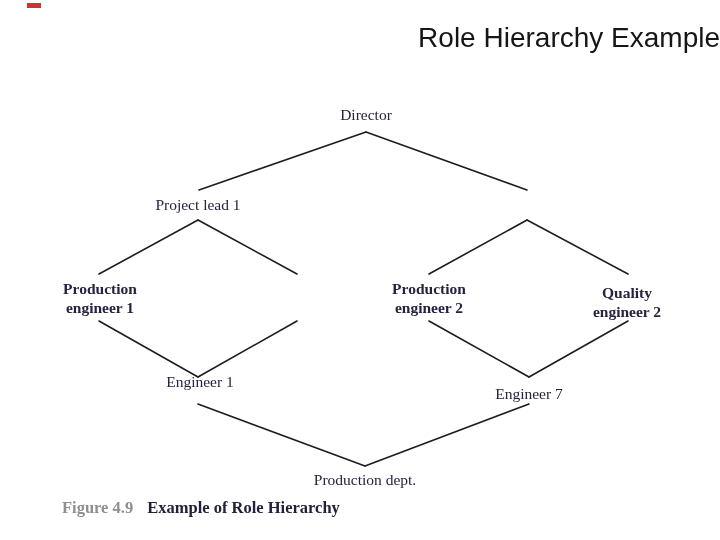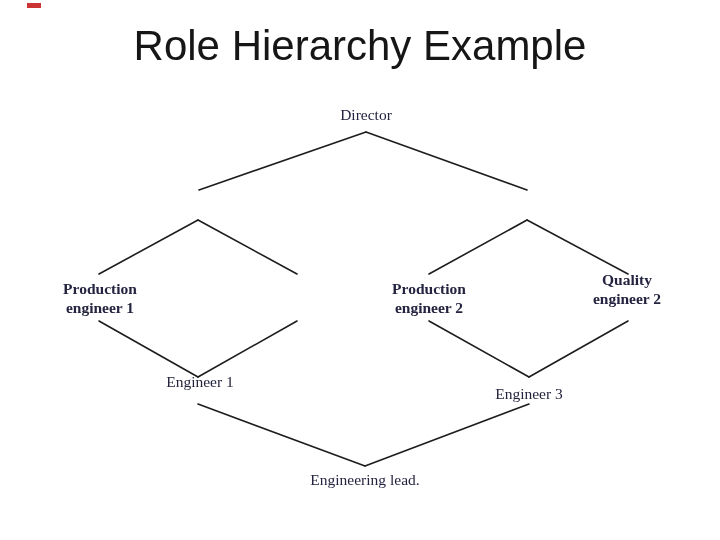--- a/index.html
+++ b/index.html
@@ -13,23 +13,23 @@
     height: 540px;
     background: var(--background, #ffffff);
     overflow: hidden;
     font-family: "Liberation Serif", serif;
   }
   .slide-title {
     position: absolute;
     top: 22px;
     left: 0;
     width: 720px;
-    text-align: center;
+    text-align: right;
     font-family: "Liberation Sans", sans-serif;
-    font-size: 42px;
+    font-size: 28px;
     font-weight: 400;
     color: var(--title_text, #161616);
     letter-spacing: 0px;
     white-space: nowrap;
   }
   .red-mark {
     position: absolute;
     left: 27px;
     top: 3px;
     width: 14px;
@@ -64,21 +64,21 @@
     width: 86px;
     white-space: normal;
     font-weight: bold;
   }
   .node--director        { left: 366px; top: 105px; }
   .node--project-lead-1  { left: 198px; top: 195px; }
   .node--project-lead-2  { left: 526px; top: 195px; }
   .node--prod-eng-1      { left: 100px; top: 279px; }
   .node--qual-eng-1      { left: 297px; top: 279px; }
   .node--prod-eng-2      { left: 429px; top: 279px; }
-  .node--qual-eng-2      { left: 627px; top: 270px; text-align: center; }
+  .node--qual-eng-2      { left: 627px; top: 283px; text-align: center; }
   .node--engineer-1      { left: 200px; top: 372px; text-align: right; }
   .node--engineer-2      { left: 529px; top: 384px; }
   .node--eng-dept        { left: 365px; top: 470px; }
   .figure-caption {
     position: absolute;
     left: 62px;
     top: 498px;
     font-family: "Liberation Serif", serif;
     font-size: 16.5px;
     font-weight: bold;
@@ -113,30 +113,34 @@
       <line x1="99" y1="321" x2="198" y2="377"></line>
       <line x1="297" y1="321" x2="198" y2="377"></line>
       <line x1="429" y1="321" x2="529" y2="377"></line>
       <line x1="628" y1="321" x2="529" y2="377"></line>
       <line x1="198" y1="404" x2="365" y2="466"></line>
       <line x1="529" y1="404" x2="365" y2="466"></line>
     </svg>
 
     <div class="node node--director">Director</div>
 
+    <div class="node node--project-lead-1">Project lead 1</div>
 
 
     <div class="node node--wrap node--prod-eng-1">Production engineer 1</div>
 
 
     <div class="node node--wrap node--prod-eng-2">Production engineer 2</div>
 
     <div class="node node--wrap node--qual-eng-2">Quality engineer 2</div>
 
     <div class="node node--engineer-1">Engineer 1</div>
 
-    <div class="node node--engineer-2">Engineer 3</div>
+    <div class="node node--engineer-2">Engineer 7</div>
 
-    <div class="node node--eng-dept">Engineering lead.</div>
+    <div class="node node--eng-dept">Production dept.</div>
   </div>
 
+  <div class="figure-caption">
+    <span class="fig-label">Figure 4.9</span><span class="fig-text">Example of Role Hierarchy</span>
+  </div>
 
 </div>
 
 </body></html>

